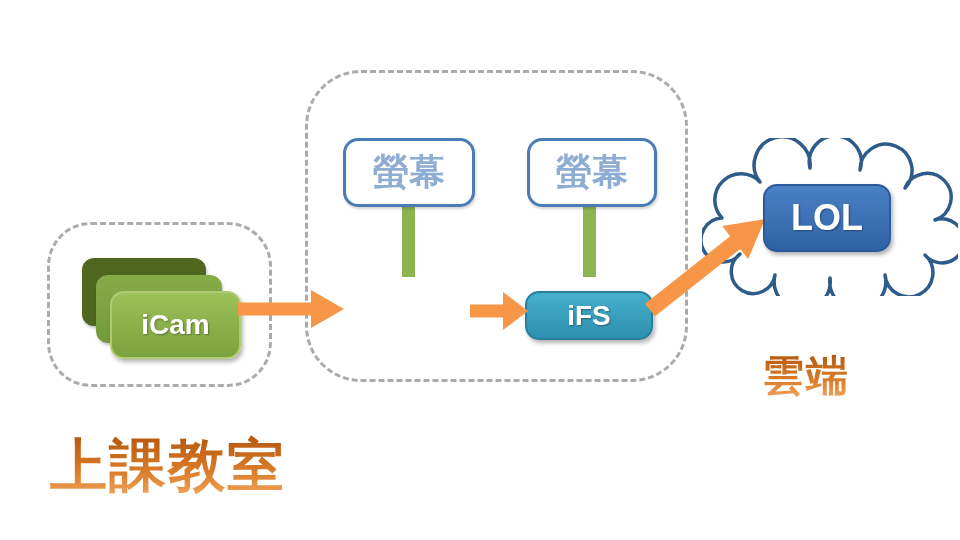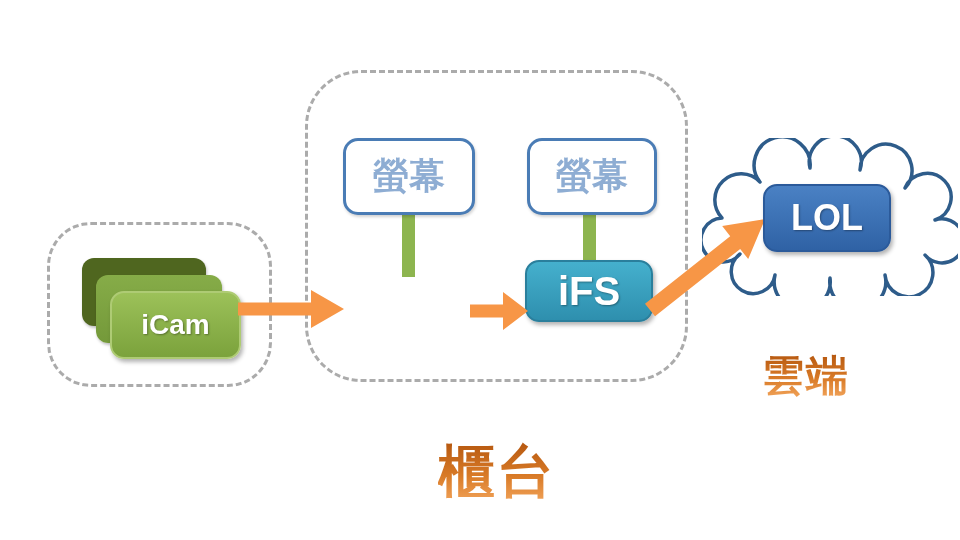--- a/index.html
+++ b/index.html
@@ -15,21 +15,21 @@
   
   .group {
     border: 3px dashed #ababab;
     background: transparent;
   }
   .classroom-group { left: 47px; top: 222px; width: 225px; height: 165px; border-radius: 44px; }
   .counter-group   { left: 305px; top: 70px; width: 383px; height: 312px; border-radius: 56px; }
 
   
   .screen-box {
-    width: 132px; height: 77px;
+    width: 132px; height: 69px;
     background: #ffffff;
     border: 3px solid #4a7cb5;
     border-radius: 15px;
     display: flex; align-items: center; justify-content: center;
     color: #8eadd3;
     font-size: 36px; font-weight: bold;
     box-shadow: 1px 2px 3px rgba(0,0,0,0.18);
   }
   .screen-1 { left: 343px; top: 138px; }
   .screen-2 { left: 527px; top: 138px; width: 130px; }
@@ -71,24 +71,24 @@
     box-shadow: 2px 3px 4px rgba(0,0,0,0.3);
     text-align: right;
   }
   .ses-box {
     left: 343px; top: 275px; width: 130px; height: 67px;
     background: linear-gradient(180deg, #cb5347, #a63a30);
     border: 2px solid #963a31;
     font-size: 40px;
   }
   .ifs-box {
-    left: 525px; top: 260px; width: 128px; height: 62px;
+    left: 525px; top: 291px; width: 128px; height: 49px;
     background: linear-gradient(180deg, #45b0cd, #2e8fae);
     border: 2px solid #2a7f9c;
-    font-size: 40px;
+    font-size: 28px;
   }
   .lol-box {
     left: 763px; top: 184px; width: 128px; height: 68px;
     background: linear-gradient(180deg, #4a81c4, #2f62a5);
     border: 2px solid #2b5a9a;
     font-size: 36px;
     z-index: 6;
   }
 
   
@@ -169,16 +169,16 @@
     <polygon fill="#f79646" points="238,302.5 311,302.5 311,290 344,309 311,328 311,315.5 238,315.5"></polygon>
     <polygon fill="#f79646" points="470,304.5 503,304.5 503,292 528,311 503,330 503,317.5 470,317.5"></polygon>
     <polygon fill="#f79646" points="645,303.7 730.2,236.3 722.2,226.1 765,219 748.2,259.1 740.2,248.9 655,316.3"></polygon>
   </svg>
 
   <div class="abs node-box lol-box">
     <span>LOL</span>
   </div>
 
 
-  <div class="abs gtext counter-label">櫃台</div>
+  <div class="abs gtext classroom-label">上課教室</div>
   <div class="abs gtext cloud-label">雲端</div>
 
 </div>
 
 </body></html>

